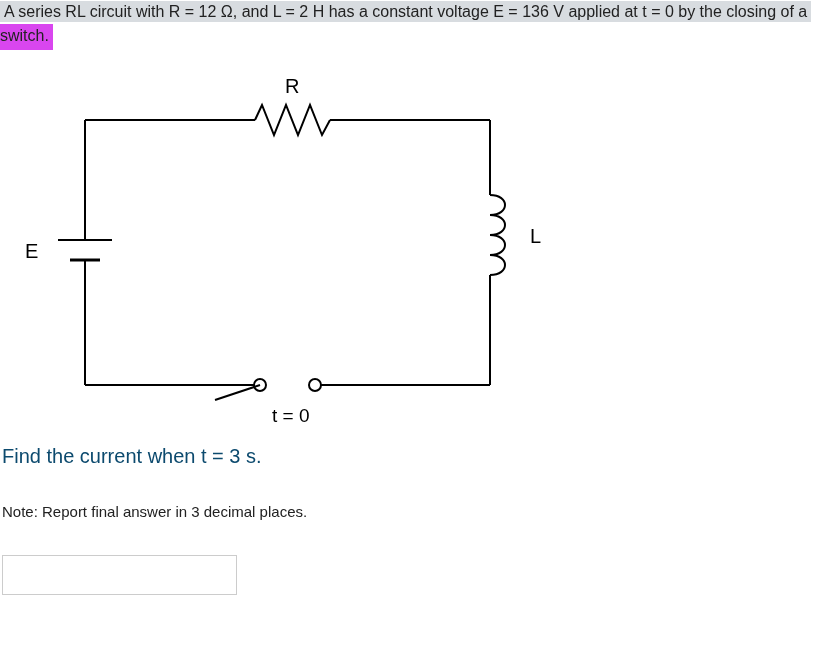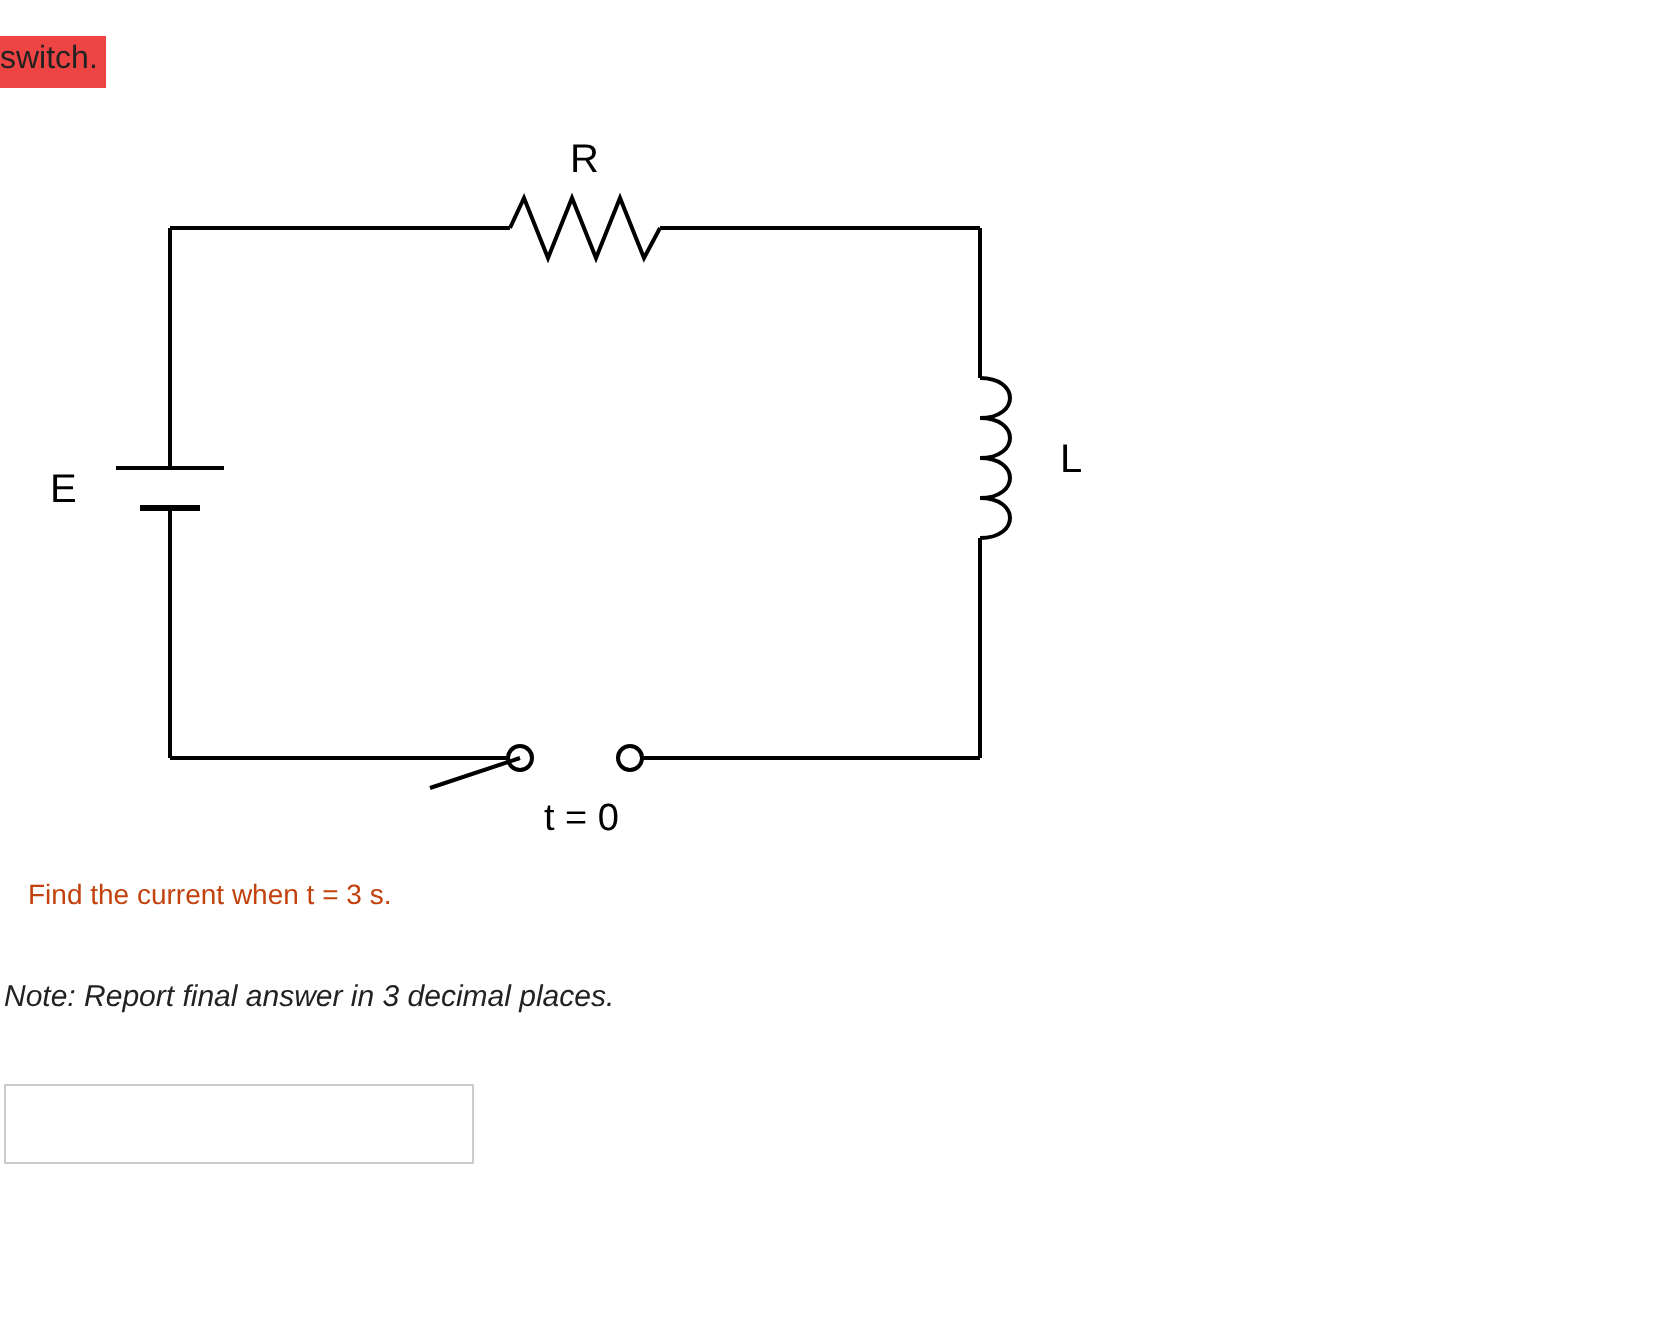--- a/index.html
+++ b/index.html
@@ -20,45 +20,44 @@
       background: #d8dce0;
       padding: 2px 4px;
       line-height: 1.5;
       font-size: 16px;
       color: #222;
     }
     .highlight-line1 {
       display: inline;
     }
     .highlight-line2 {
-      background: #ef4444;
+      background: #d946ef;
       display: inline-block;
       padding: 0 4px 2px 0;
     }
     .text-wrap {
       padding: 0;
     }
     .circuit-container {
       position: relative;
       width: 600px;
       height: 370px;
       margin-top: 15px;
       margin-left: 20px;
     }
     .question-text {
       margin-top: 10px;
-      margin-left: 14px;
-      font-size: 14px;
-      color: #c2410c;
+      margin-left: 2px;
+      font-size: 20px;
+      color: #0c4a6e;
     }
     .note-text {
       margin-top: 35px;
       margin-left: 2px;
       font-size: 15px;
-      font-style: italic;
       color: #222;
     }
     .answer-input {
       margin-top: 35px;
       margin-left: 2px;
       width: 235px;
       height: 40px;
       border: 1px solid #ccc;
       padding: 5px 8px;
       font-size: 15px;
@@ -69,21 +68,21 @@
       font-family: Arial, sans-serif;
       color: #000;
     }
   </style>
 </head>
 <body>
 
 
 
 <div class="text-wrap">
-  <br>
+  <span class="problem-text highlight-line1">A series RL circuit with R = 12 Ω, and L = 2 H has a constant voltage E = 136 V applied at t = 0 by the closing of a</span><br>
   <span class="problem-text highlight-line2">switch.</span>
 </div>
 
 <div class="circuit-container">
   <svg width="600" height="370" viewBox="0 0 600 370">
 
     <line x1="65" y1="55" x2="235" y2="55" stroke="#000" stroke-width="2"></line>
 
     <path d="M 235 55 L 242 40 L 254 70 L 266 40 L 278 70 L 290 40 L 302 70 L 310 55" stroke="#000" stroke-width="2" fill="none"></path>
 

